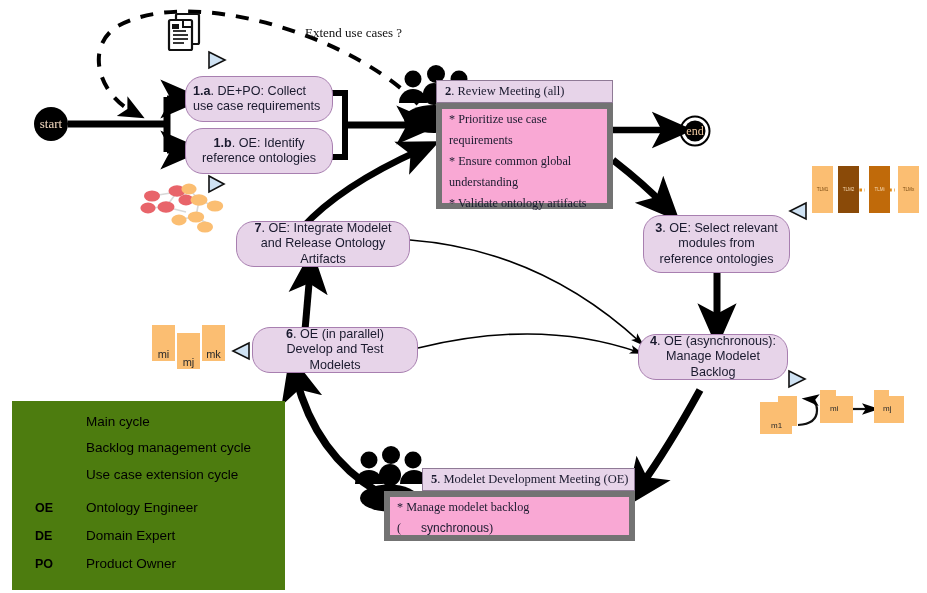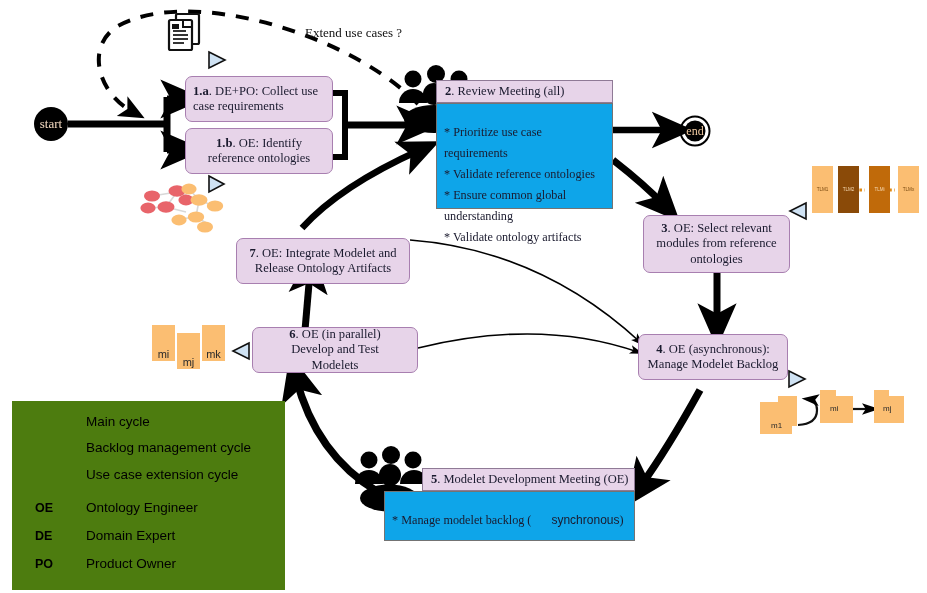--- a/index.html
+++ b/index.html
@@ -3,35 +3,35 @@
 <meta charset="utf-8">
 <style>
   html,body{margin:0;padding:0;background:#ffffff;}
   body{width:927px;height:593px;overflow:hidden;
        font-family:"Liberation Serif",serif;}
   #stage{position:relative;width:927px;height:593px;background:#ffffff;}
   #stage > svg{position:absolute;left:0;top:0;}
 
   
   .pbox{position:absolute;box-sizing:border-box;
-        background:#e7d4e9;border:1px solid #a87fb0;border-radius:7px;
-        color:#1a1a2e;font-family:Liberation Serif, serif;
+        background:#e7d4e9;border:1px solid #a87fb0;border-radius:18px;
+        color:#1a1a2e;font-family:Liberation Sans, sans-serif;
         display:flex;align-items:center;justify-content:center;
         text-align:center;line-height:1.22;}
   .pbox.lft{text-align:left;justify-content:flex-start;}
   .pbox b{font-weight:bold;}
 
   
   .mcard{position:absolute;box-sizing:border-box;}
   .mcard .hd{box-sizing:border-box;background:#e7d4e9;
              border:1px solid #8f7a96;color:#1a1a2e;
              font-family:"Liberation Serif",serif;font-size:12.5px;
              padding:3px 6px 3px 8px;white-space:nowrap;}
-  .mcard .bd{box-sizing:border-box;background:#0ea5e9;border:1px solid #737373;
-             padding:18px 7px 6px 7px;color:#1a1a2e;
+  .mcard .bd{box-sizing:border-box;background:#f9a8d4;border:6px solid #737373;
+             padding:0 7px 6px 7px;color:#1a1a2e;
              font-family:"Liberation Serif",serif;font-size:12.2px;
              line-height:1.72;}
   .mcard .bd .sans{font-family:"Liberation Sans",sans-serif;font-size:12px;margin-left:20px;}
 
   
   .nodelbl{position:absolute;color:#f3d9c0;font-family:"Liberation Serif",serif;
            font-size:13px;text-align:center;pointer-events:none;}
   .nodelbl.end{color:#f0c9a0;font-size:12px;}
 
   
@@ -261,34 +261,33 @@
     </span>
   </div>
 
   <div class="pbox" style="left:252px;top:327px;width:166px;height:46px;
        font-size:12.6px;padding:0 15px;">
     <span>
       <b>6</b><span>. OE (in parallel) Develop and Test Modelets</span>
     </span>
   </div>
 
-  <div class="pbox" style="left:236px;top:238px;width:174px;height:46px;
+  <div class="pbox" style="left:236px;top:221px;width:174px;height:46px;
        font-size:12.6px;padding:0 7px;">
     <span>
       <b>7</b><span>. OE: Integrate Modelet and Release Ontology Artifacts</span>
     </span>
   </div>
 
   <div class="mcard" style="left:436px;top:80px;width:177px;">
     <div class="hd">
       <b>2</b><span>. Review Meeting (all)</span>
     </div>
     <div class="bd" style="height:106px">
       <div>* Prioritize use case requirements</div>
-      <div>* Validate reference ontologies</div>
       <div>* Ensure common global understanding</div>
       <div>* Validate ontology artifacts</div>
     </div>
   </div>
 
   <div class="mcard" style="left:384px;top:468px;width:251px;">
     <div class="hd" style="margin-left:38px;width:213px">
       <b>5</b><span>. Modelet Development Meeting (OE)</span>
     </div>
     <div class="bd" style="height:50px">

